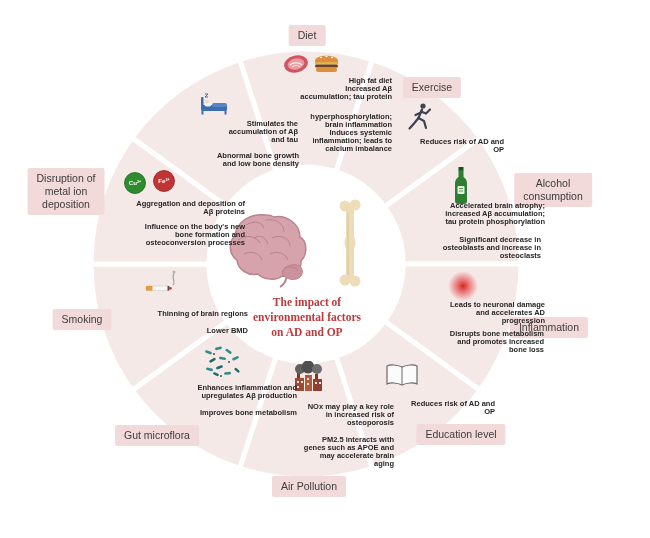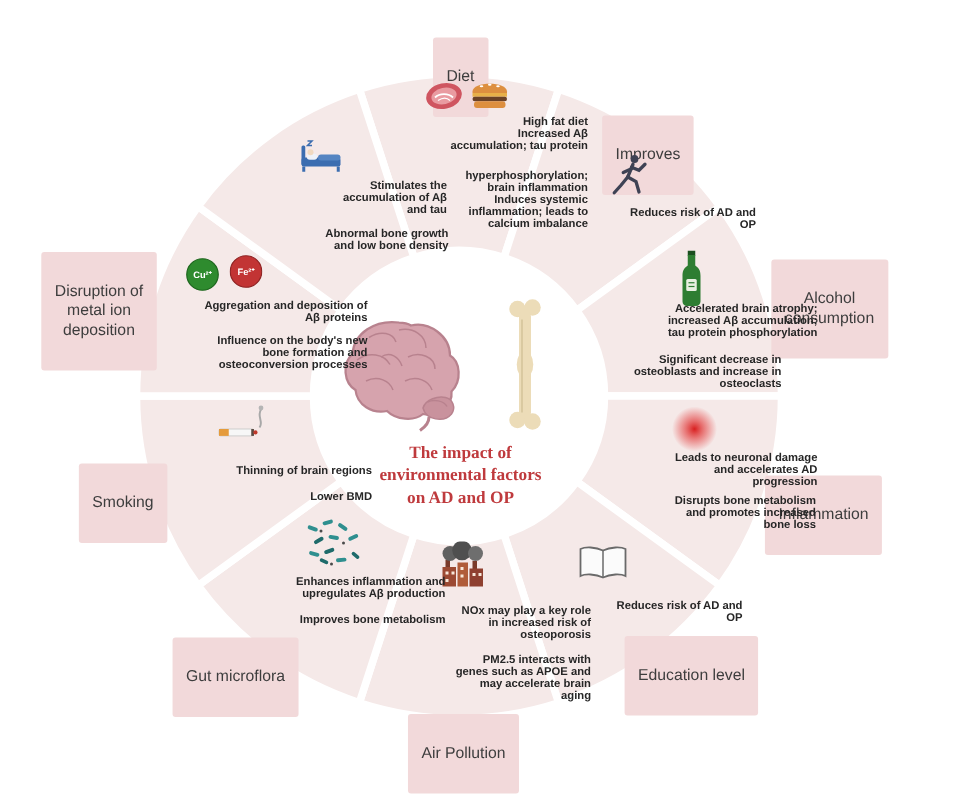--- a/index.html
+++ b/index.html
@@ -5,21 +5,21 @@
   html,body{margin:0;padding:0;background:#fff;}
   .stage{
     position:relative;width:650px;height:538px;background:#fff;overflow:hidden;
     font-family:"Liberation Sans",sans-serif;
   }
   .wheel{position:absolute;left:0;top:0;}
   .seg{fill:var(--seg,#f5e9e8);stroke:#fff;stroke-width:5;stroke-linejoin:round;}
   .label{
     position:absolute;transform:translateX(-50%);
     background:var(--labelbg,#f2d9da);color:#3d3d3d;
-    font-size:10.5px;line-height:13px;padding:20px 9px;border-radius:2px;
+    font-size:10.5px;line-height:13px;padding:4px 9px;border-radius:2px;
     text-align:center;white-space:pre-line;
   }
   .ptext{
     position:absolute;transform:translateX(-50%);width:170px;
     font-size:7.5px;font-weight:bold;color:#262626;line-height:8px;
     text-align:right;white-space:pre-line;
   }
   .icon{position:absolute;}
   .title{
     position:absolute;left:307px;top:295px;transform:translateX(-50%);width:170px;
@@ -96,21 +96,21 @@
   </svg>
   <div class="ptext" style="left:307px;top:77px">High fat diet
 Increased Aβ
 accumulation; tau protein</div>
   <div class="ptext" style="left:307px;top:113px">hyperphosphorylation;
 brain inflammation
 Induces systemic
 inflammation; leads to
 calcium imbalance</div>
 
-  <div class="label" style="left:432px;top:77px">Improves</div>
+  <div class="label" style="left:432px;top:77px">Exercise</div>
   <svg class="icon" style="left:406px;top:102px" width="28" height="30" viewBox="0 0 28 30">
     <circle cx="17" cy="4" r="2.6" fill="#3e4254"></circle>
     <g stroke="#3e4254" stroke-width="2.2" stroke-linecap="round" fill="none">
       <path d="M16,7.5 L12.5,16"></path>
       <path d="M15,9.5 L20,11.5 L24,7.5"></path>
       <path d="M15,10.5 L9.5,13"></path>
       <path d="M12.5,16 L18,19 L20,26"></path>
       <path d="M12.5,16 L8,21.5 L3.5,26.5"></path>
     </g>
   </svg>
@@ -122,21 +122,21 @@
   <svg class="icon" style="left:452px;top:167px" width="18" height="37" viewBox="0 0 18 37">
     <rect x="6.5" y="0" width="5" height="3.5" fill="#1b4f1f"></rect>
     <path d="M6.5,3 L6.5,10 C3.5,12 3,14 3,17 L3,34 a3,3 0 0 0 3,3 h6 a3,3 0 0 0 3,-3 L15,17 C15,14 14.5,12 11.5,10 L11.5,3 Z" fill="#2e7d32"></path>
     <rect x="5.5" y="19" width="7" height="8" rx="1" fill="#e9f0e2"></rect>
     <line x1="7" y1="21.5" x2="11" y2="21.5" stroke="#2e7d32" stroke-width="0.8"></line>
     <line x1="7" y1="24" x2="11" y2="24" stroke="#2e7d32" stroke-width="0.8"></line>
   </svg>
   <div class="ptext" style="left:460px;top:202px">Accelerated brain atrophy;
 increased Aβ accumulation;
 tau protein phosphorylation</div>
-  <div class="ptext" style="left:436px;top:236px">Significant decrease in
+  <div class="ptext" style="left:456px;top:236px">Significant decrease in
 osteoblasts and increase in
 osteoclasts</div>
 
   <div class="label" style="left:549px;top:317px">Inflammation</div>
   <svg class="icon" style="left:448px;top:271px" width="30" height="30" viewBox="0 0 30 30">
     <defs>
       <radialGradient id="reddot">
         <stop offset="0%" stop-color="#d81f1f" stop-opacity="1"></stop>
         <stop offset="45%" stop-color="#e23b3b" stop-opacity="0.6"></stop>
         <stop offset="100%" stop-color="#e23b3b" stop-opacity="0"></stop>

